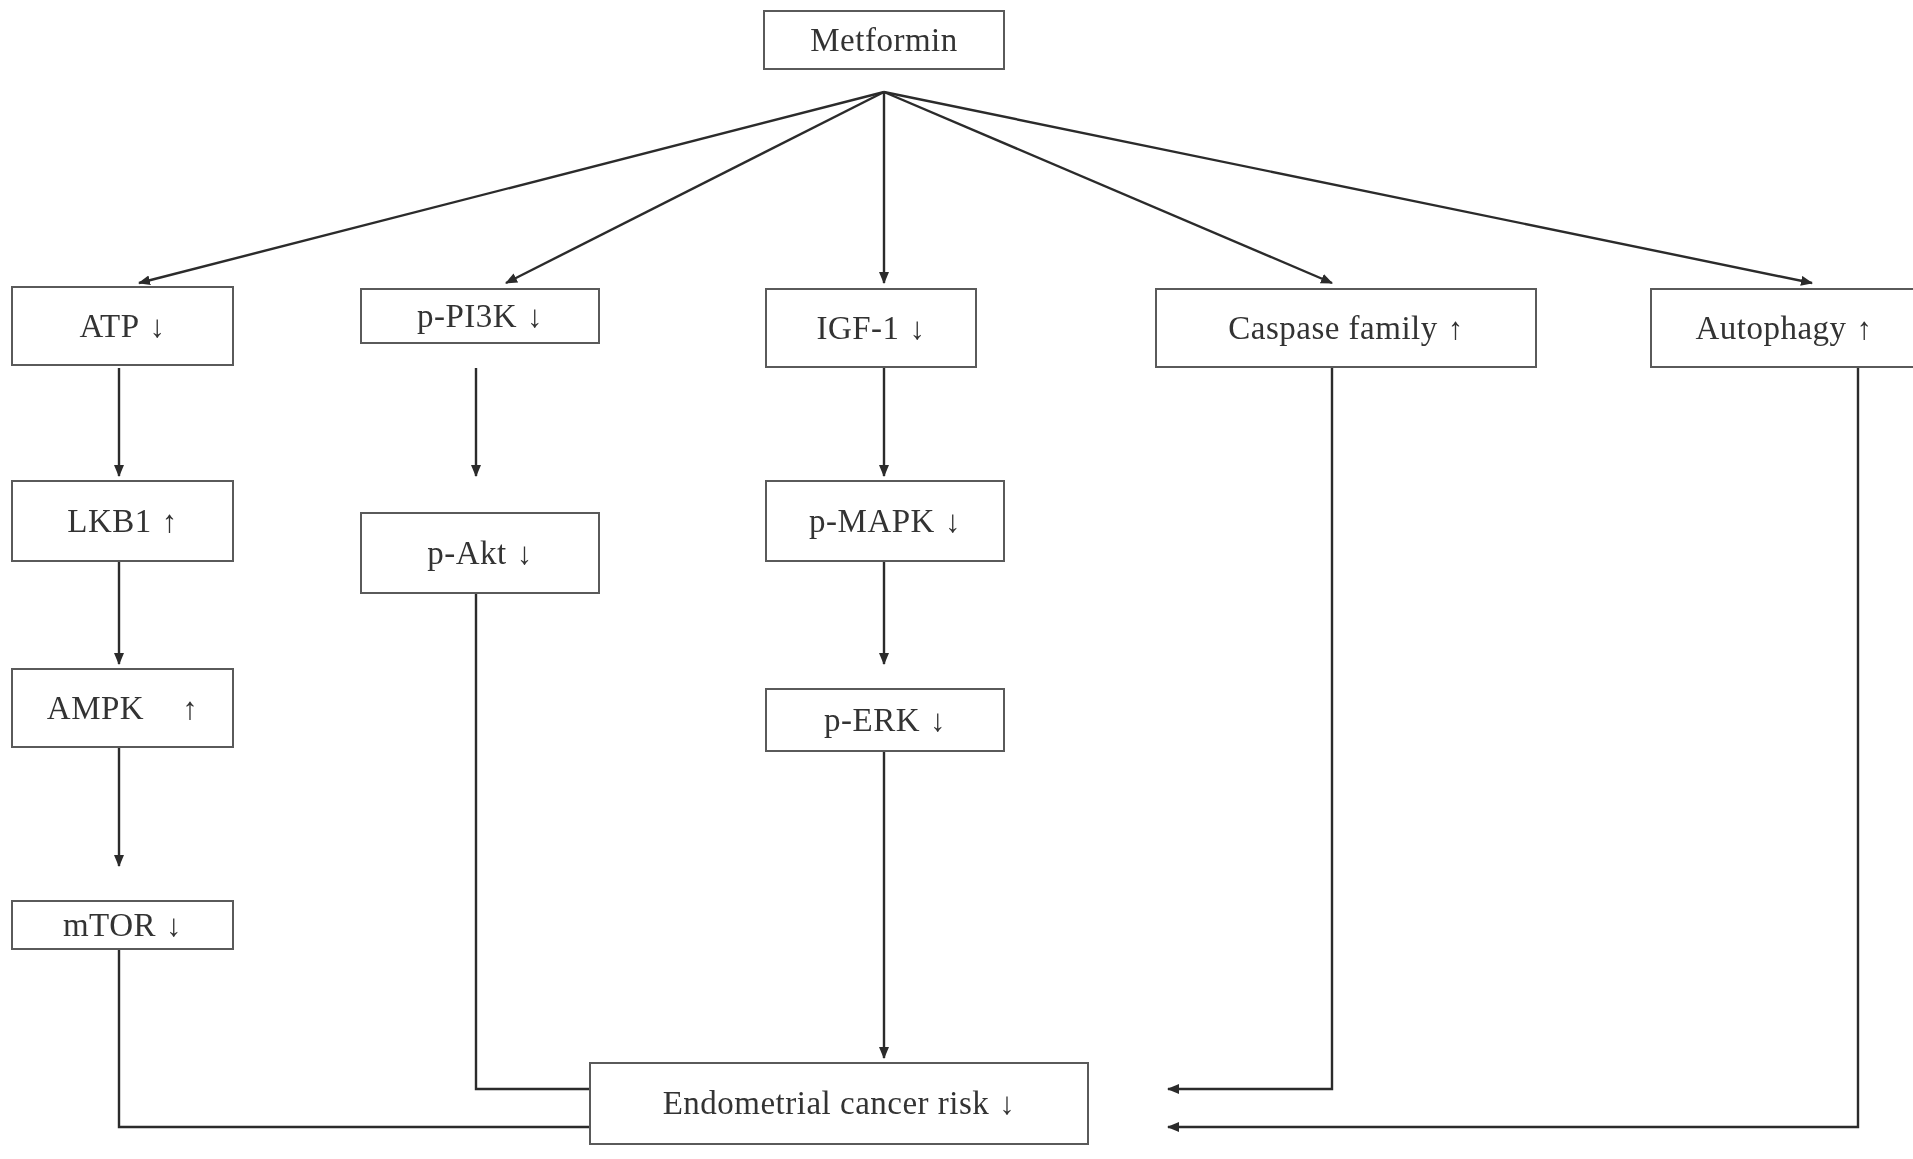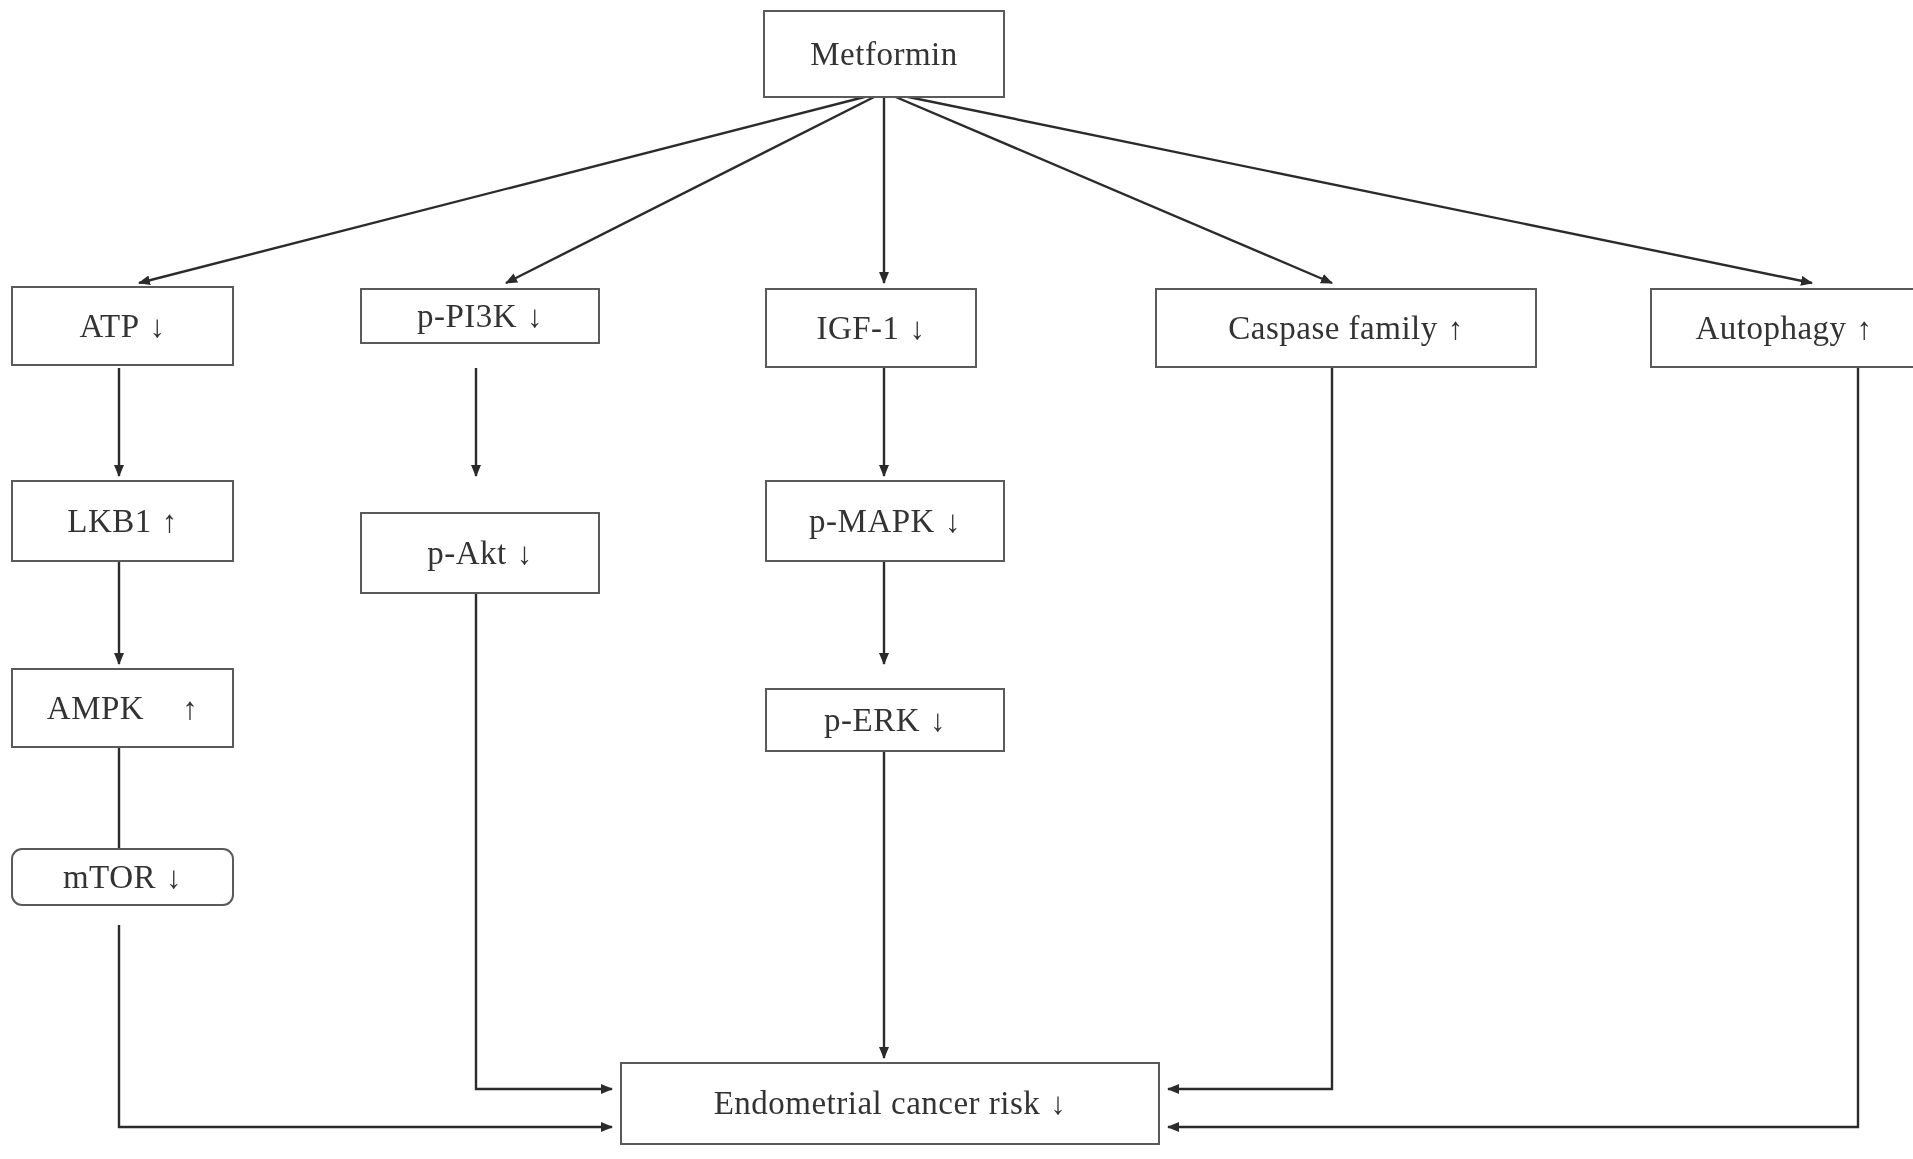--- a/index.html
+++ b/index.html
@@ -86,21 +86,21 @@
       <path d="M119,925 L119,1127 L612,1127" marker-end="url(#ah)"></path>
 
       <path d="M476,562 L476,1089 L612,1089" marker-end="url(#ah)"></path>
 
       <path d="M1332,368 L1332,1089 L1168,1089" marker-end="url(#ah)"></path>
 
       <path d="M1858,368 L1858,1127 L1168,1127" marker-end="url(#ah)"></path>
     </g>
   </svg>
 
-  <div class="node" style="left:763px; top:10px; width:242px; height:88px;">
+  <div class="node" style="left:763px; top:10px; width:242px; height:60px;">
     <span class="lbl">Metformin</span>
   </div>
 
   <div class="node" style="left:11px; top:286px; width:223px; height:80px;">
     <span class="lbl">ATP</span>
     <span class="arrowglyph">↓</span>
   </div>
 
   <div class="node" style="left:360px; top:288px; width:240px; height:56px;">
     <span class="lbl">p-PI3K</span>
@@ -140,23 +140,23 @@
   <div class="node wide-gap" style="left:11px; top:668px; width:223px; height:80px;gap:16px;">
     <span class="lbl">AMPK</span>
     <span class="arrowglyph">↑</span>
   </div>
 
   <div class="node" style="left:765px; top:688px; width:240px; height:64px;">
     <span class="lbl">p-ERK</span>
     <span class="arrowglyph">↓</span>
   </div>
 
-  <div class="node" style="left:11px; top:848px; width:223px; height:58px;border-radius:11px;">
+  <div class="node" style="left:11px; top:900px; width:223px; height:50px;">
     <span class="lbl">mTOR</span>
     <span class="arrowglyph">↓</span>
   </div>
 
-  <div class="node" style="left:620px; top:1062px; width:540px; height:83px;">
+  <div class="node" style="left:589px; top:1062px; width:500px; height:83px;">
     <span class="lbl">Endometrial cancer risk</span>
     <span class="arrowglyph">↓</span>
   </div>
 
 </div>
 
 </body></html>

